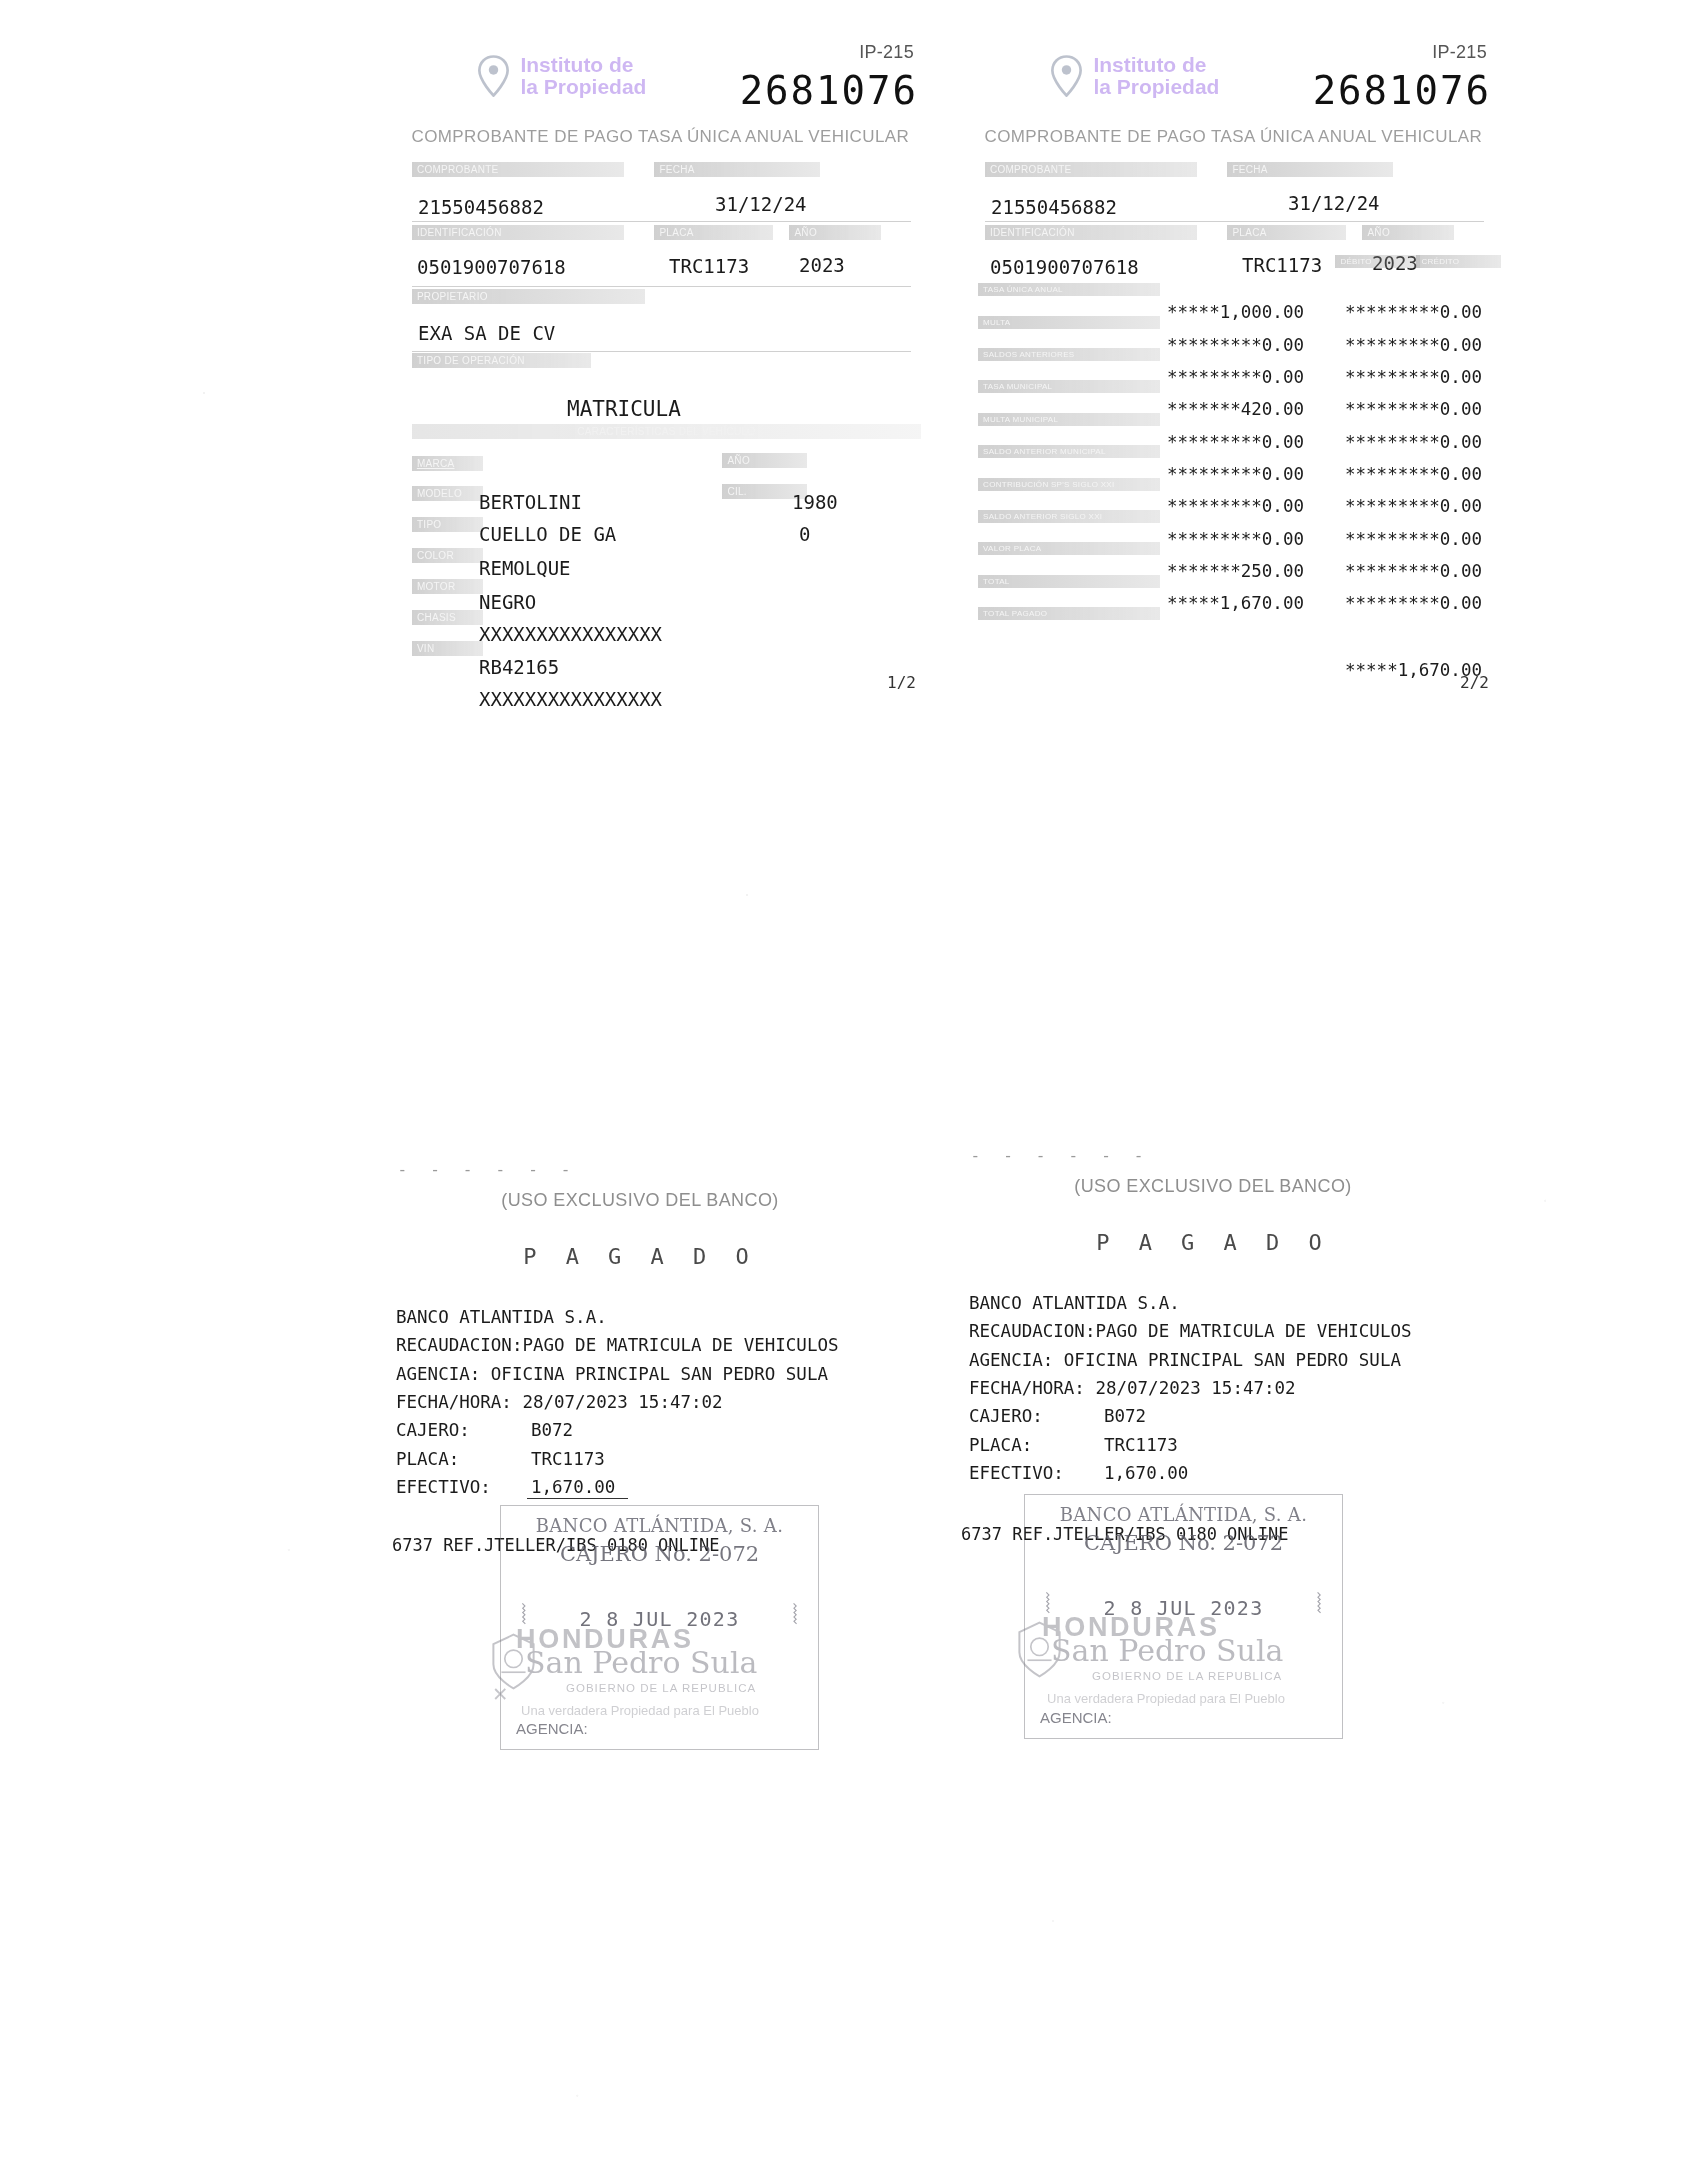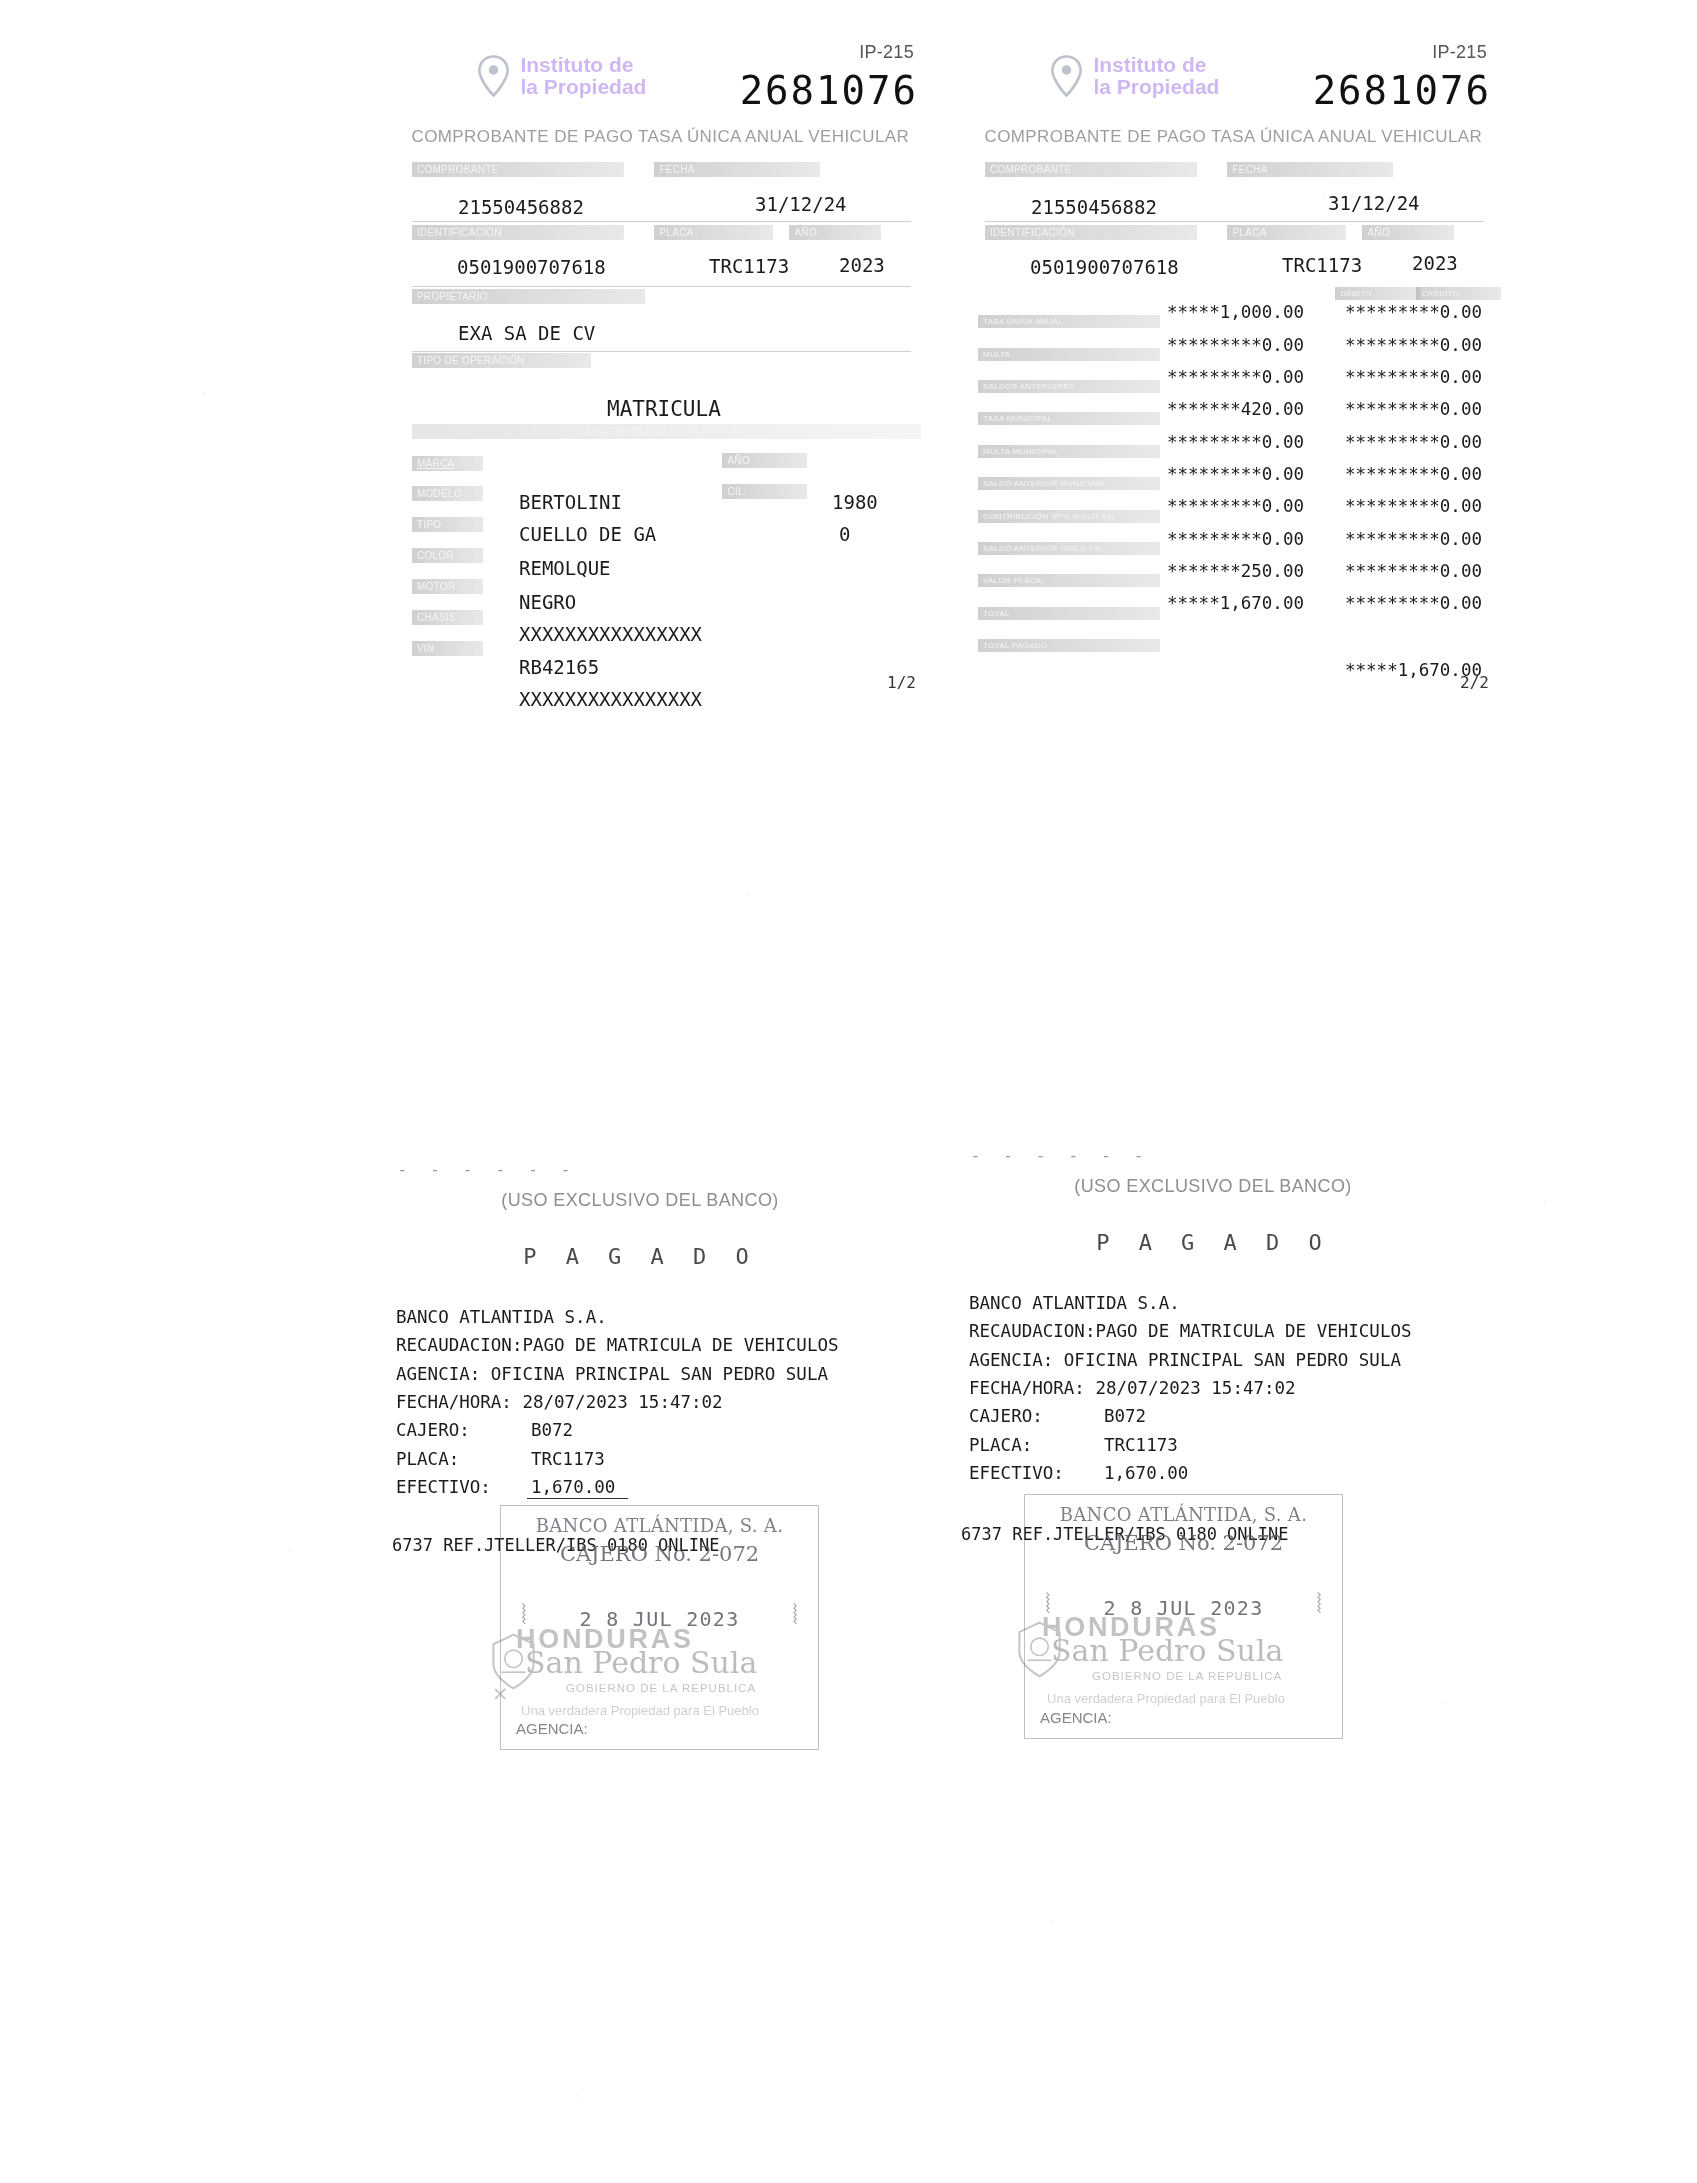--- a/index.html
+++ b/index.html
@@ -106,35 +106,34 @@
     letter-spacing: 0.3px;
     padding: 2px 5.4px;
     white-space: nowrap;
     overflow: hidden;
     opacity: 0.75;
   }
   .band.light {
     background: linear-gradient(to right, rgba(150,150,150,0.32), rgba(180,180,180,0.18));
     color: #ededed;
   }
-  .band.tiny { font-size: 8px; margin-top: 32px; }
+  .band.tiny { font-size: 8px; }
 
   .rule {
     position: absolute;
     height: 0.7px;
     background: rgba(120,120,120,0.35);
   }
 
   .hw {
     position: absolute;
     font-family: "DejaVu Sans Mono", monospace;
     font-size: 19px;
     color: #1b1b1b;
     white-space: nowrap;
-    margin-left: 40px;
   }
   .hw.lg { font-size: 21px; }
 
   .pagenum {
     position: absolute;
     font-family: "DejaVu Sans Mono", monospace;
     font-size: 16px;
     color: #333;
   }
   .amt {

